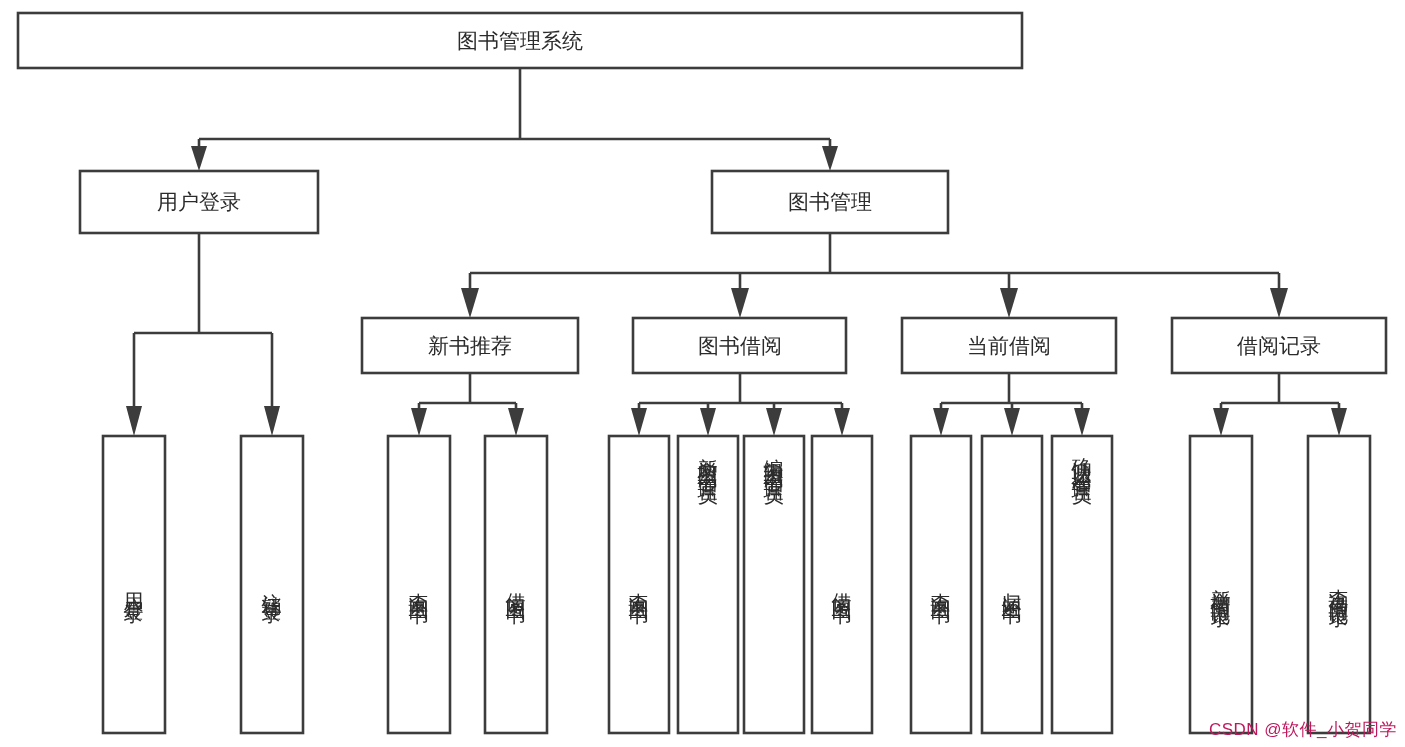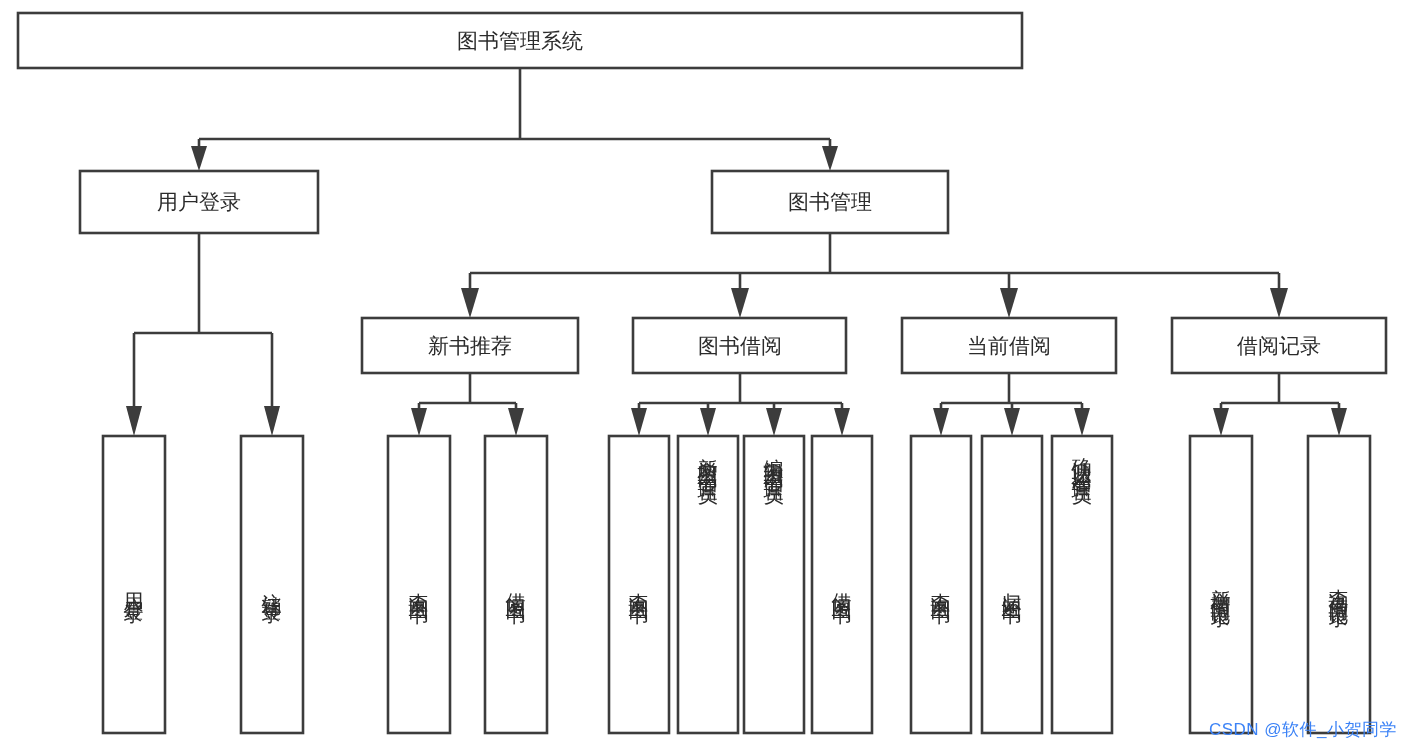--- a/index.html
+++ b/index.html
@@ -60,21 +60,21 @@
     letter-spacing: 4px;
     white-space: nowrap;
     text-align: center;
   }
   .watermark {
     position: absolute;
     right: 8px;
     bottom: 6px;
     font-family: "Liberation Sans", "DejaVu Sans", sans-serif;
     font-size: 17px;
-    color: #3b82f6;
+    color: #be185d;
     white-space: nowrap;
     letter-spacing: 0.5px;
     margin-left: 17px;
   }
 </style>
 </head>
 <body>
 
 <svg id="diagram" viewBox="0 0 1405 747" xmlns="http://www.w3.org/2000/svg">
 

